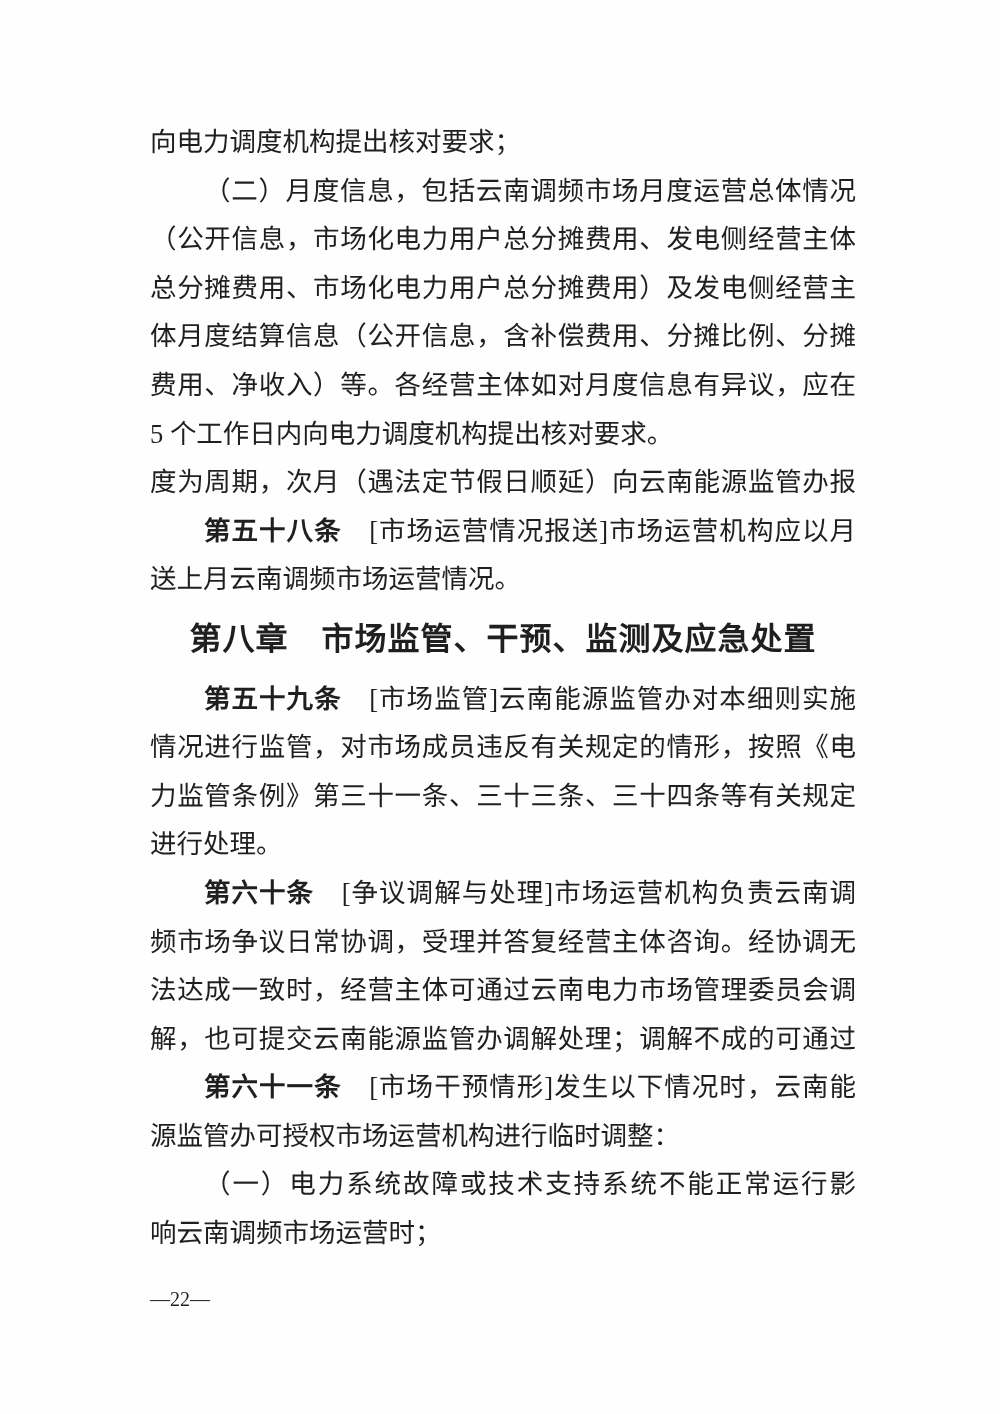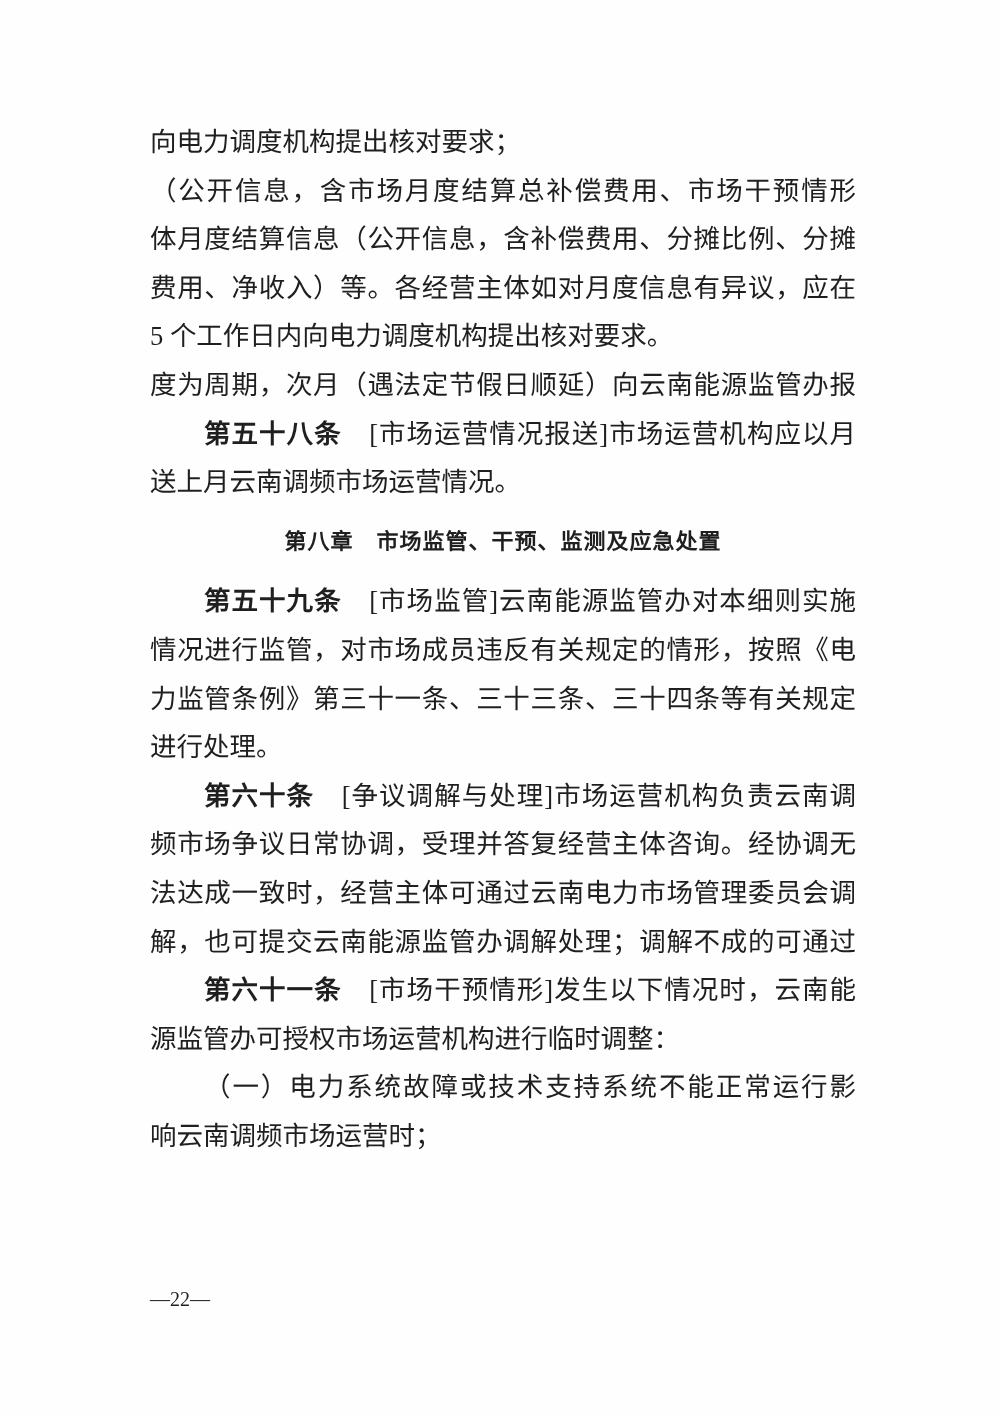--- a/index.html
+++ b/index.html
@@ -41,21 +41,21 @@
   .line.indent {
     padding-left: 54px;
   }
   .bold-label {
     font-family: "Liberation Sans", "DejaVu Sans", sans-serif;
     font-weight: 700;
   }
   .line.heading {
     font-family: "Liberation Sans", "DejaVu Sans", sans-serif;
     font-weight: 700;
-    font-size: 22px;
+    font-size: 32px;
     text-align: center;
     text-align-last: center;
     -moz-text-align-last: center;
     margin: 11px 0 11px 0;
     letter-spacing: 1px;
   }
   .page-number {
     position: absolute;
     left: 150px;
     top: 1288px;
@@ -64,21 +64,23 @@
     color: #1f1f1f;
     font-family: "Liberation Serif", "DejaVu Serif", serif;
   }
 </style>
 </head>
 <body>
 
 <div class="page">
   <div class="text-column">
       <div class="line body">向电力调度机构提出核对要求；</div>
-      <div class="line body fill">（公开信息，含市场月度结算总补偿费用、市场干预情形</div>
+      <div class="line body fill indent">（二）月度信息，包括云南调频市场月度运营总体情况</div>
+      <div class="line body fill">（公开信息，市场化电力用户总分摊费用、发电侧经营主体</div>
+      <div class="line body fill">总分摊费用、市场化电力用户总分摊费用）及发电侧经营主</div>
       <div class="line body fill">体月度结算信息（公开信息，含补偿费用、分摊比例、分摊</div>
       <div class="line body fill">费用、净收入）等。各经营主体如对月度信息有异议，应在</div>
       <div class="line body">5 个工作日内向电力调度机构提出核对要求。</div>
       <div class="line body fill">度为周期，次月（遇法定节假日顺延）向云南能源监管办报</div>
       <div class="line body fill indent"><span class="bold-label">第五十八条</span>　[市场运营情况报送]市场运营机构应以月</div>
       <div class="line body">送上月云南调频市场运营情况。</div>
       <div class="line heading">第八章　市场监管、干预、监测及应急处置</div>
       <div class="line body fill indent"><span class="bold-label">第五十九条</span>　[市场监管]云南能源监管办对本细则实施</div>
       <div class="line body fill">情况进行监管，对市场成员违反有关规定的情形，按照《电</div>
       <div class="line body fill">力监管条例》第三十一条、三十三条、三十四条等有关规定</div>

